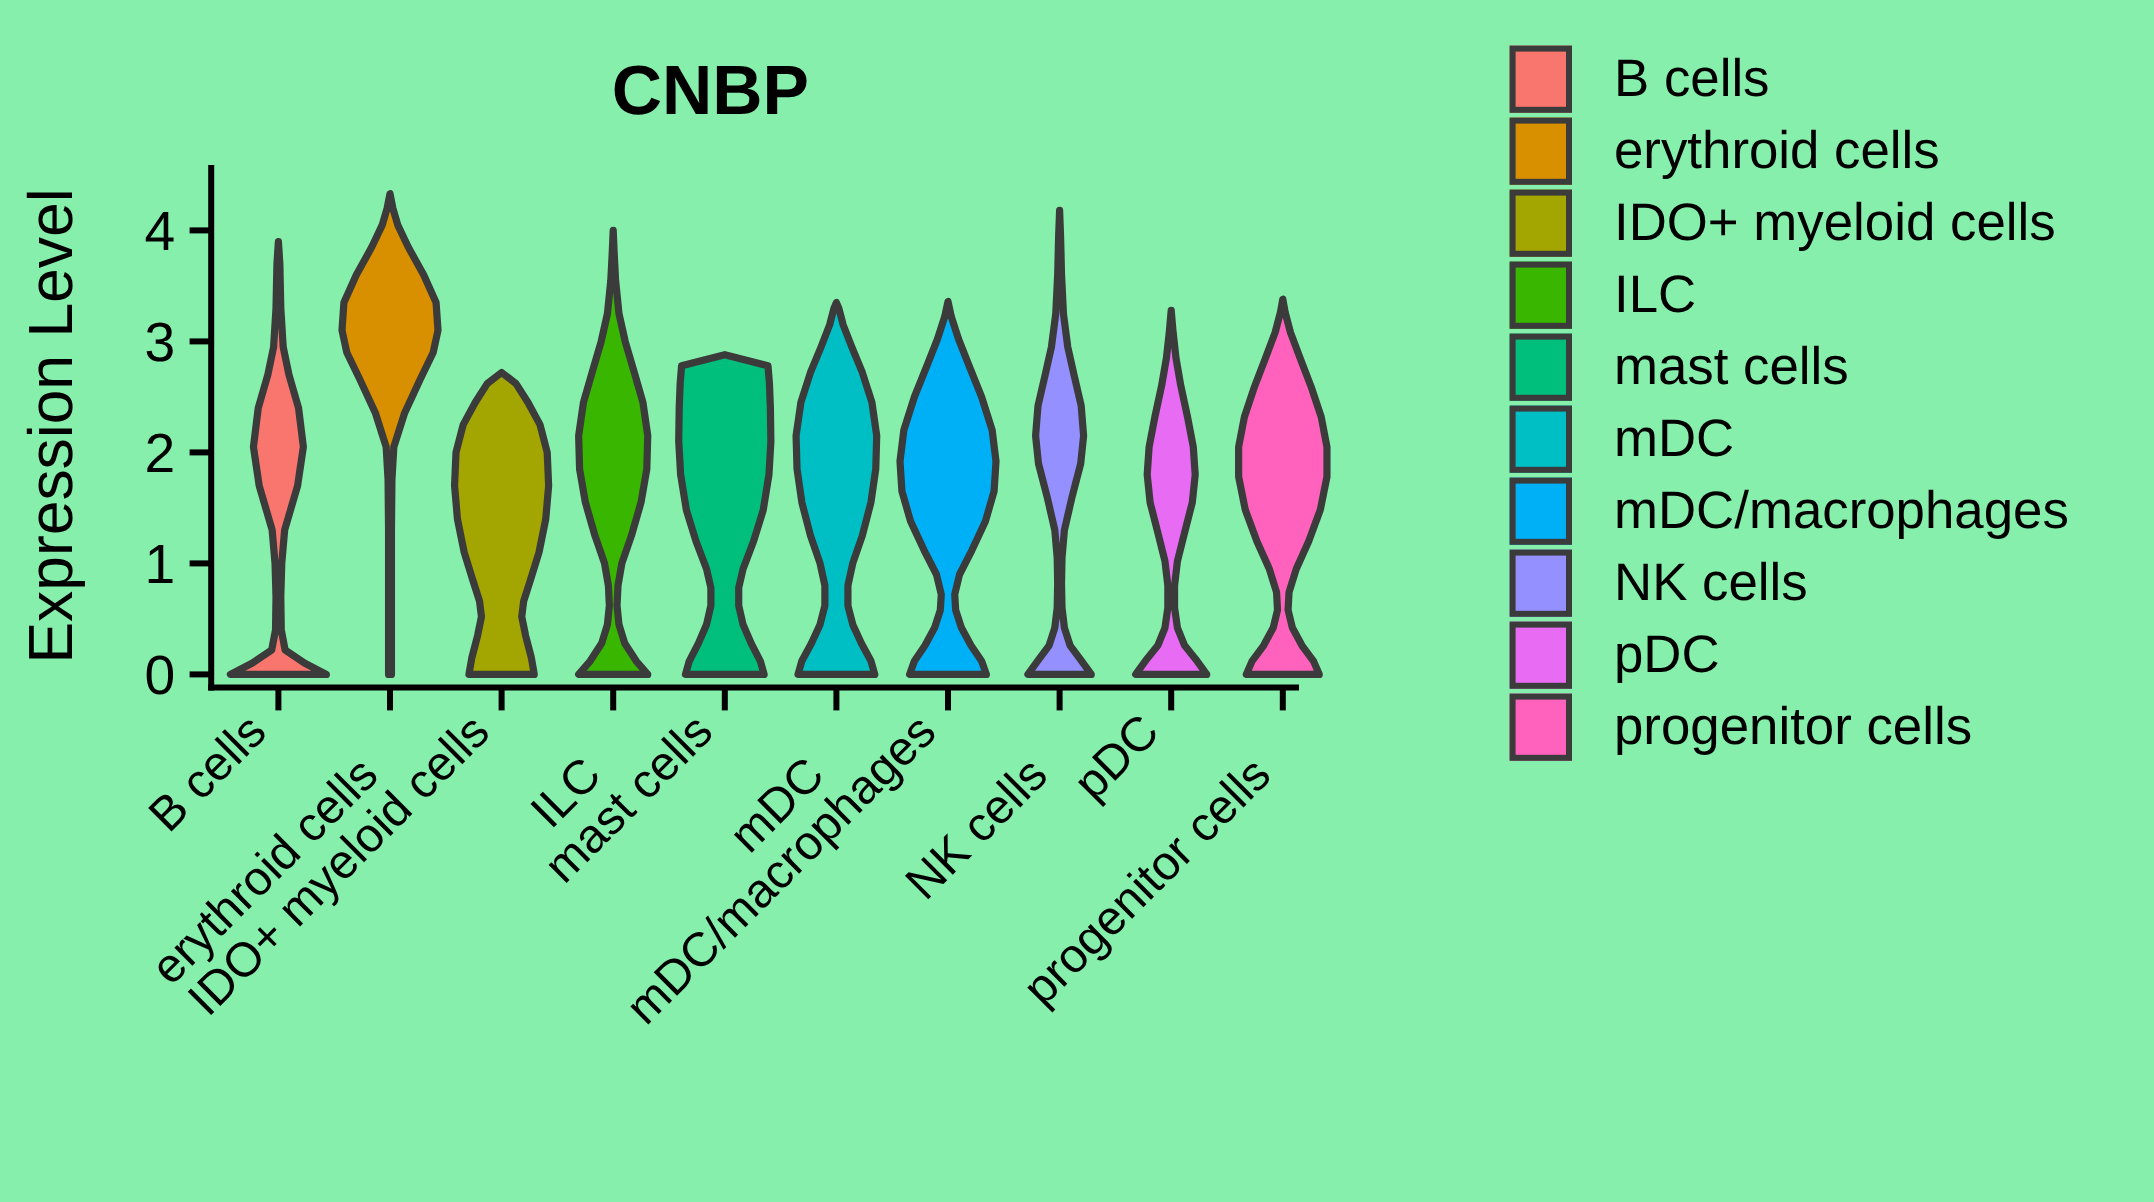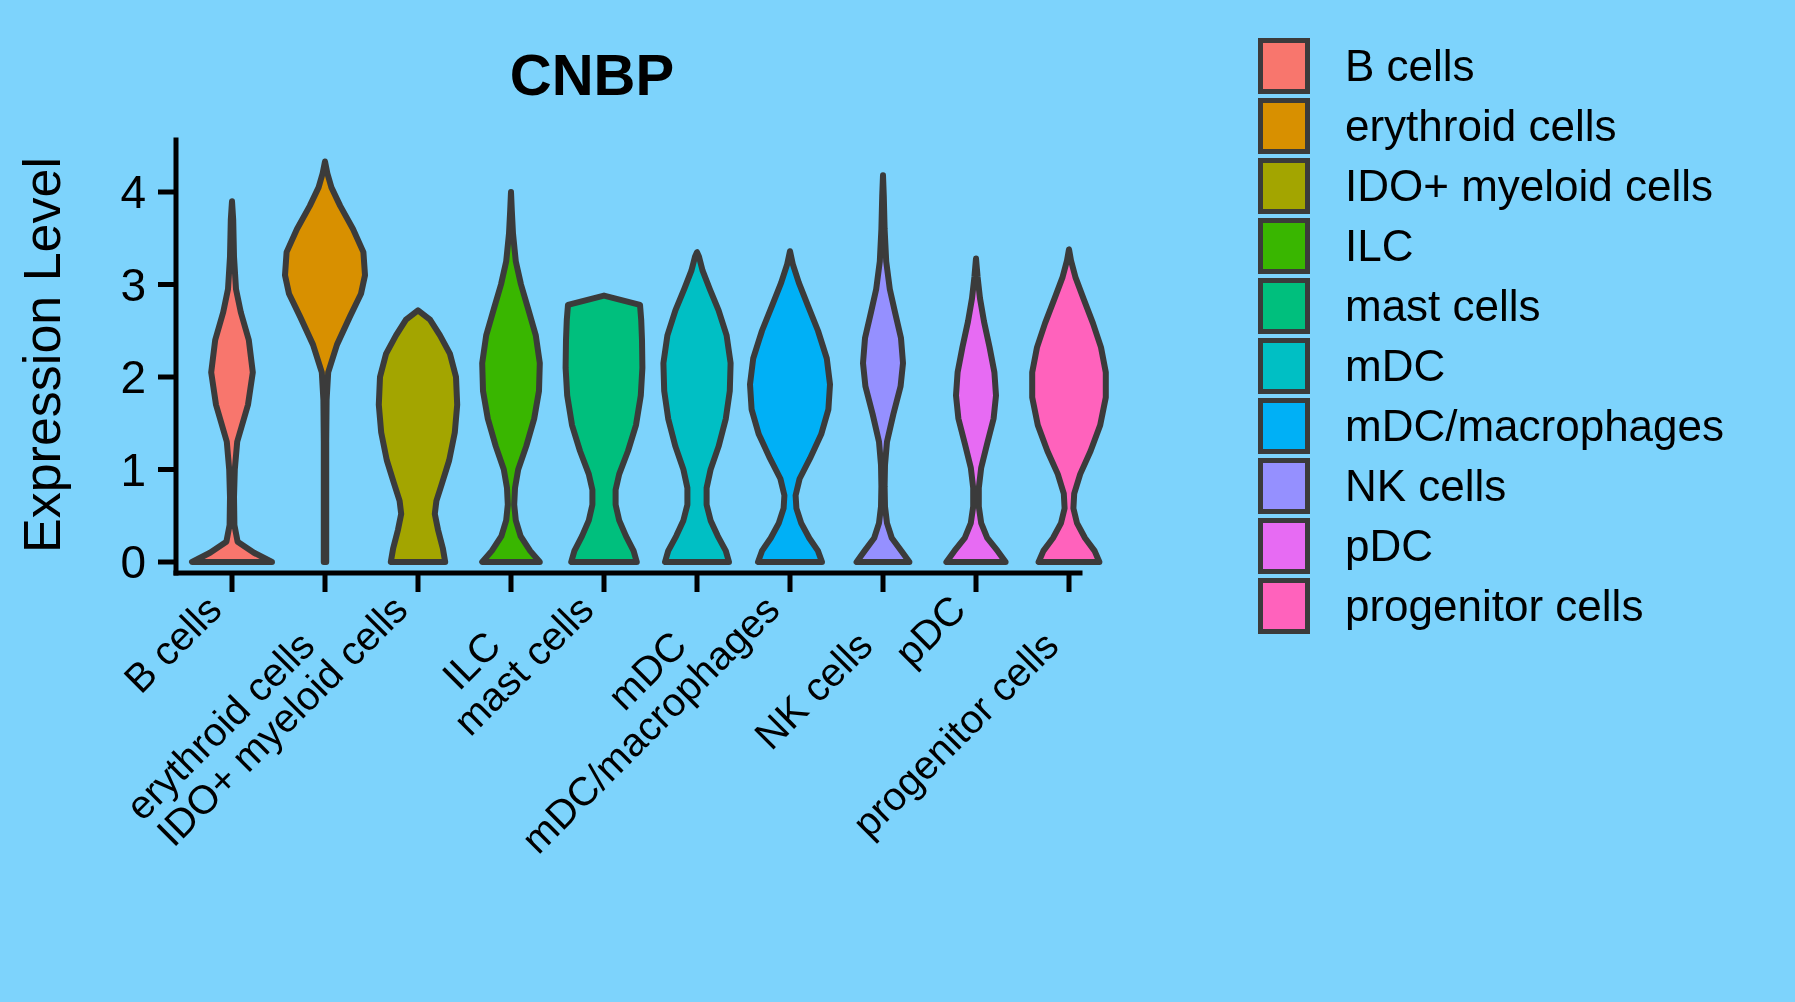--- a/index.html
+++ b/index.html
@@ -10,21 +10,21 @@
   body {
     width: 1795px;
     height: 1002px;
     font-family: "Liberation Sans", sans-serif;
     overflow: hidden;
   }
   #page {
     position: relative;
     width: 1795px;
     height: 1002px;
-    background: #7dd3fc;
+    background: #86efac;
   }
   #plot-svg {
     position: absolute;
     left: 0;
     top: 0;
   }
   .axis-line {
     stroke: #000000;
     stroke-width: 5;
     fill: none;

